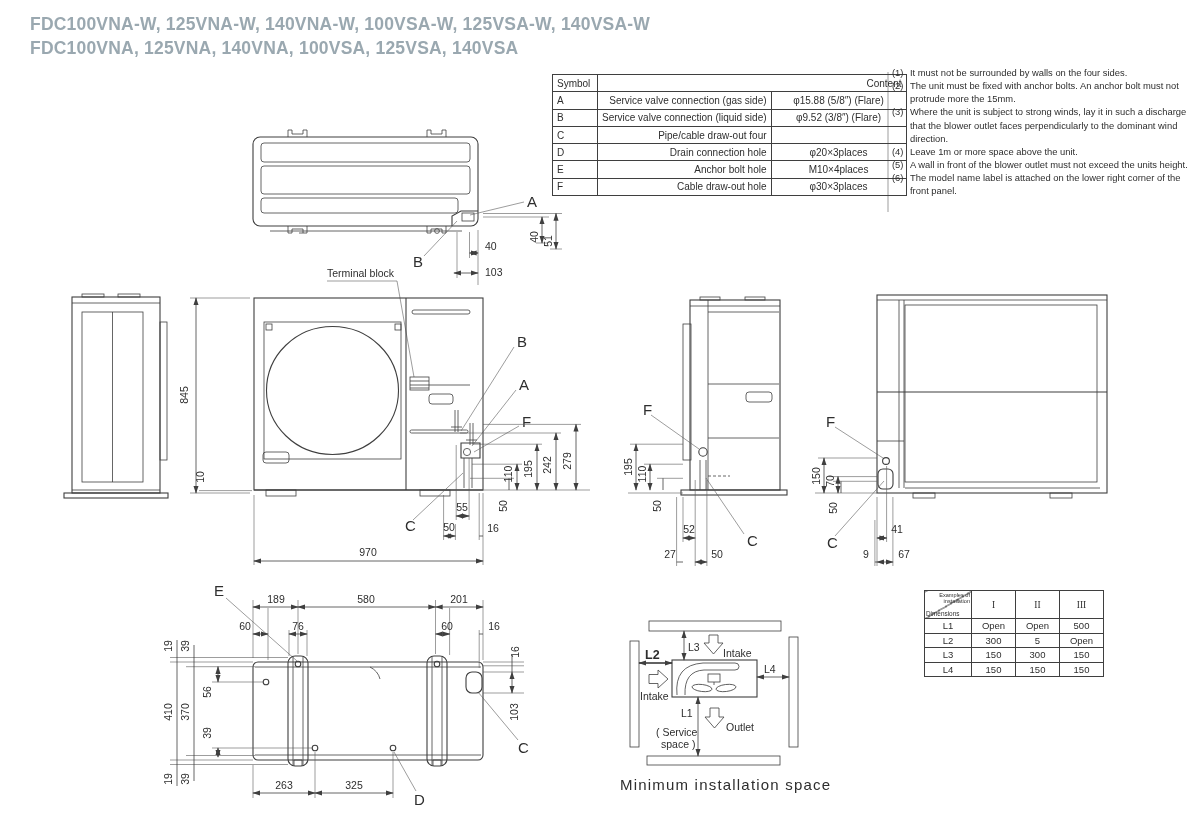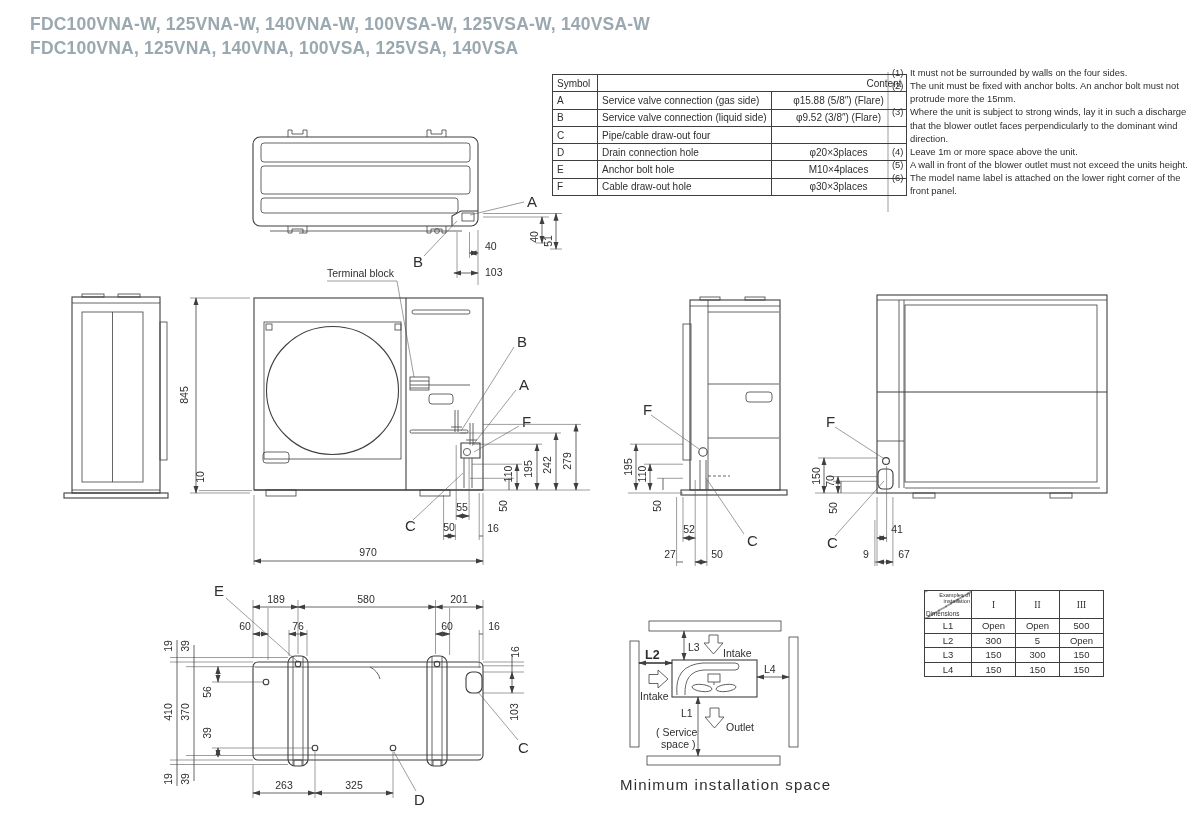--- a/index.html
+++ b/index.html
@@ -7,21 +7,21 @@
          font-family:"Liberation Sans",sans-serif;color:#333;}
   
   .title{position:absolute;left:30px;top:12px;font-size:17.5px;font-weight:bold;
          color:#9aa8b0;line-height:1.38;letter-spacing:.2px;white-space:nowrap;}
   
   .symtab{position:absolute;left:552px;top:74px;border-collapse:collapse;
           font-size:10px;color:#2e2e2e;table-layout:fixed;}
   .symtab td,.symtab th{border:1px solid #3f3f3f;padding:0 4px;height:16.3px;
           font-weight:normal;white-space:nowrap;overflow:hidden;}
   .symtab .c-sym{width:36px;text-align:left;margin-left:24px;}
-  .symtab .c-con{width:160px;text-align:left;}
+  .symtab .c-con{width:160px;text-align:right;}
   .symtab .c-val{width:126px;text-align:center;}
   
   .notes{position:absolute;left:892px;top:66px;width:308px;font-size:9.4px;
          color:#2e2e2e;line-height:1.4;}
   .notes .nt{margin:0 0 1px 0;}
   .notes .item{display:flex;margin:0;}
   .notes .num{flex:0 0 18px;}
   .notes .txt{flex:1;}
   
   .dimtab{position:absolute;left:924px;top:590px;border-collapse:collapse;

